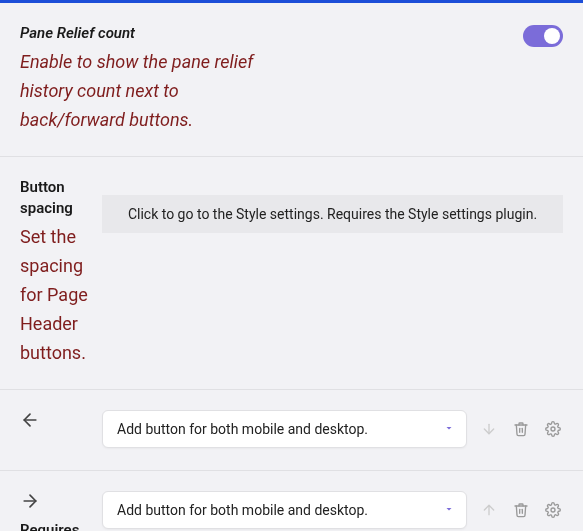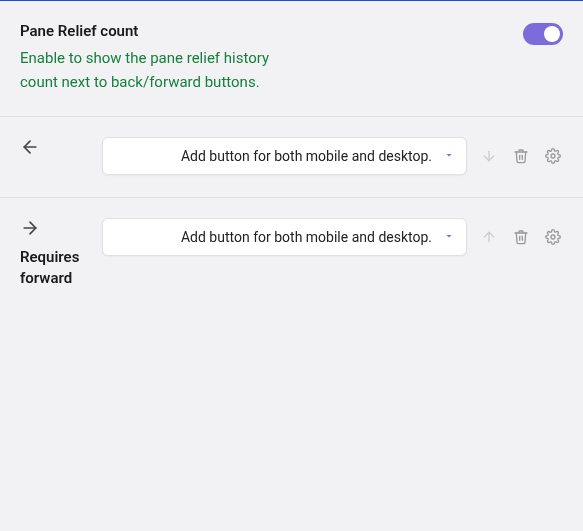--- a/index.html
+++ b/index.html
@@ -13,36 +13,36 @@
     overflow: hidden;
   }
   .container { width: 100%; }
   .setting-item {
     display: flex;
     align-items: flex-start;
     padding: 20px 20px 22px 20px;
     border-top: 1px solid #e0e0e3;
     gap: 12px;
   }
-  .setting-item:first-child { border-top: 1px solid #1d4ed8; }
+  .setting-item:first-child { border-top: 3px solid #1d4ed8; font-style: italic; }
   .setting-info {
     flex-shrink: 0;
   }
   .setting-info.narrow { width: 70px; }
   .setting-info.full { flex: 1; }
   .setting-name {
     font-weight: 600;
     font-size: 15px;
     color: #1a1a1a;
     margin-bottom: 4px;
     line-height: 1.4;
   }
   .setting-desc {
-    font-size: 15px;
-    color: #15803d;
+    font-size: 18px;
+    color: #7f1d1d;
     line-height: 1.6;
   }
   .setting-control {
     flex: 1;
     display: flex;
     align-items: center;
     justify-content: flex-end;
     gap: 10px;
     padding-top: 2px;
   }
@@ -98,21 +98,20 @@
     background: #fff;
     border: 1px solid #e0e0e3;
     border-radius: 6px;
     padding: 10px 34px 10px 14px;
     font-size: 14px;
     color: #222;
     font-family: inherit;
     appearance: none;
     cursor: pointer;
     box-shadow: 0 1px 2px rgba(0,0,0,0.04);
-    text-align: right;
   }
   .select-chevron {
     position: absolute;
     right: 12px;
     top: 50%;
     transform: translateY(-50%);
     pointer-events: none;
     color: #7b6cd9;
   }
 
@@ -142,20 +141,29 @@
   <div class="setting-item">
     <div class="setting-info full">
       <div class="setting-name">Pane Relief count</div>
       <div class="setting-desc">Enable to show the pane relief history count next to back/forward buttons.</div>
     </div>
     <div class="setting-control">
       <div class="toggle"></div>
     </div>
   </div>
 
+  <div class="setting-item">
+    <div class="setting-info narrow">
+      <div class="setting-name">Button spacing</div>
+      <div class="setting-desc">Set the spacing for Page Header buttons.</div>
+    </div>
+    <div class="setting-control center">
+      <button class="banner-button">Click to go to the Style settings. Requires the Style settings plugin.</button>
+    </div>
+  </div>
 
   <div class="setting-item">
     <div class="setting-info narrow">
       <span class="nav-icon">
         <svg width="20" height="20" viewBox="0 0 24 24" fill="none" stroke="currentColor" stroke-width="2" stroke-linecap="round" stroke-linejoin="round">
             <line x1="19" y1="12" x2="5" y2="12"></line>
             <polyline points="12 19 5 12 12 5"></polyline>
           </svg>
       </span>
     </div>

